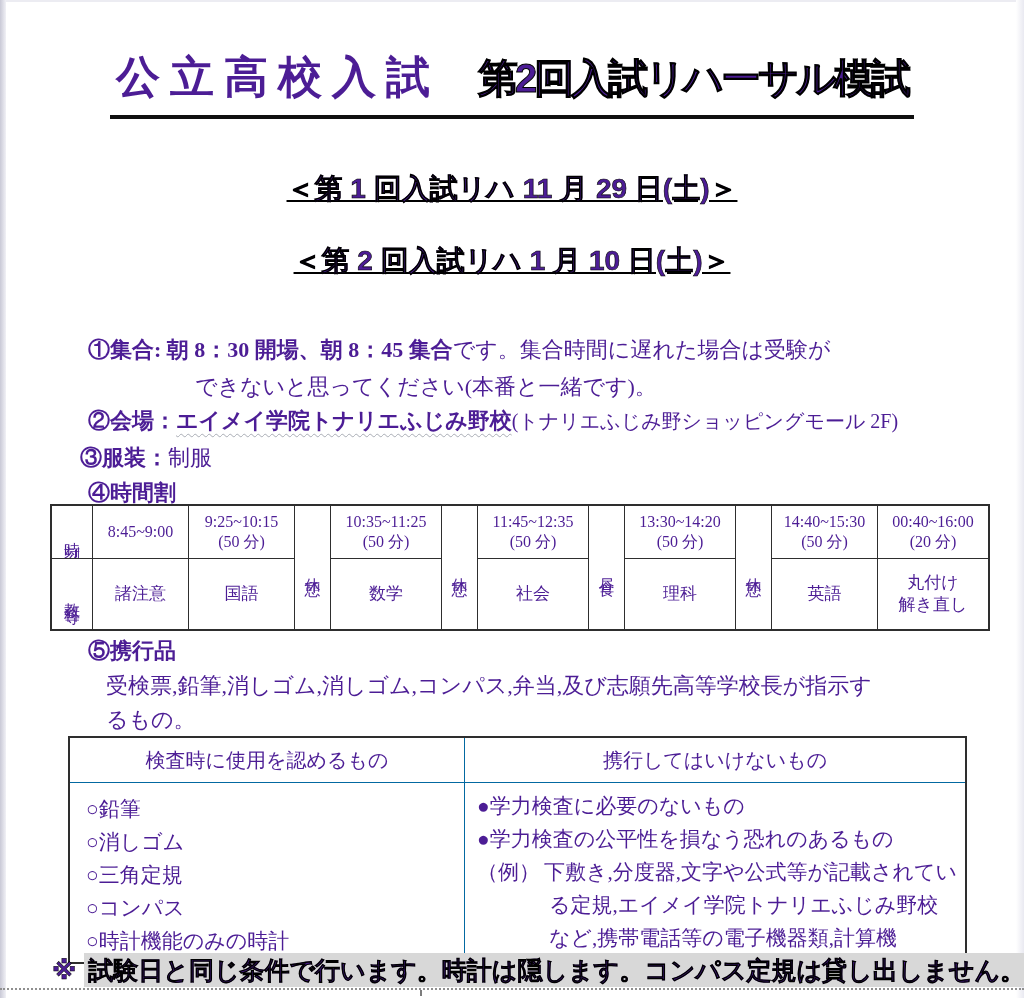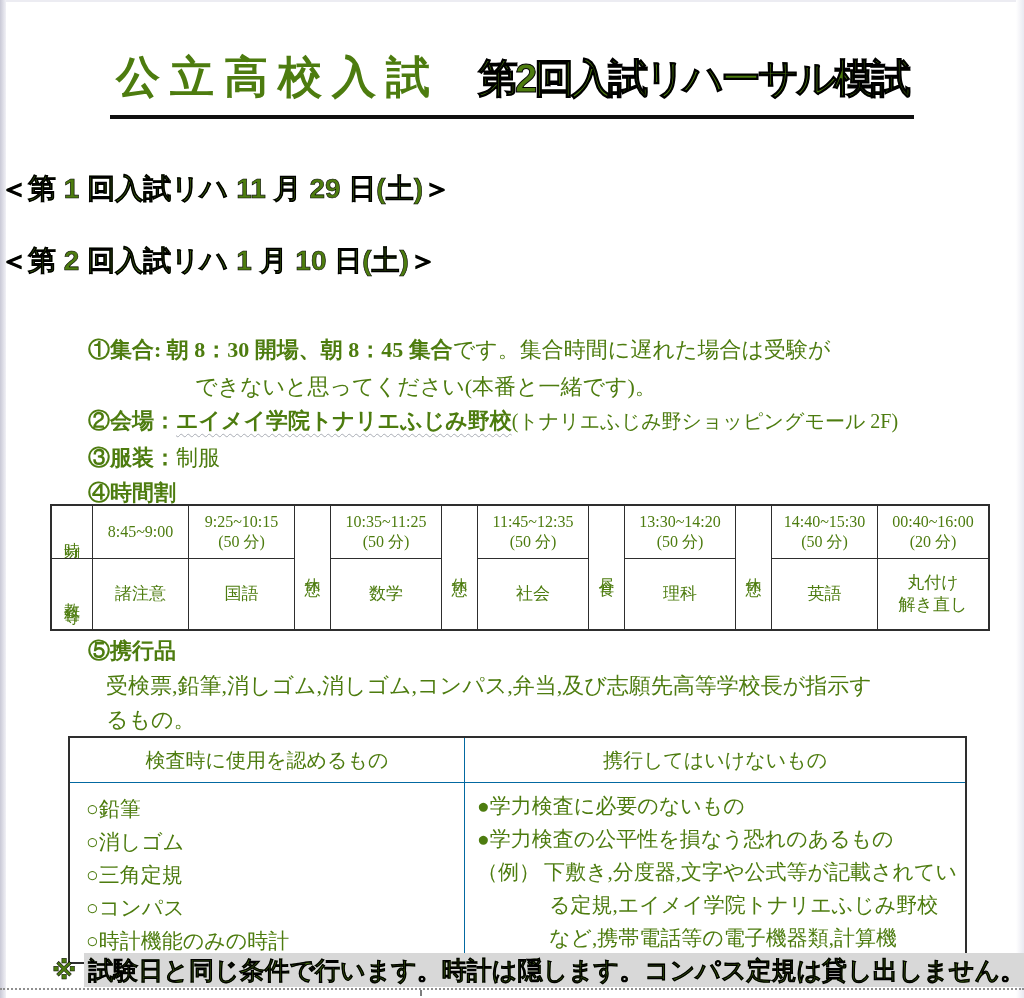--- a/index.html
+++ b/index.html
@@ -2,21 +2,21 @@
 <html><head>
 <meta charset="utf-8">
 <style>
   html,body{margin:0;padding:0;}
   .page{
     position:relative;
     width:1024px;height:998px;
     background:#ffffff;
     overflow:hidden;
     font-family:"Liberation Serif","DejaVu Serif",serif;
-    color:#4d7c0f;
+    color:#4c1d95;
   }
   
   .edge-left{position:absolute;left:0;top:0;bottom:0;width:6px;
     background:linear-gradient(to right,#c9c9d6,#f1f1f6);}
   .edge-right{position:absolute;right:0;top:0;bottom:0;width:8px;
     background:linear-gradient(to left,#e9e9f1,#ffffff);}
   .edge-top{position:absolute;left:0;top:0;right:0;height:2px;background:#ececf2;}
 
   .nowrap{white-space:nowrap;}
 
@@ -28,37 +28,37 @@
     font-weight:900;font-size:44px;letter-spacing:10px;white-space:nowrap;
   }
   .title-right{
     font-family:"Liberation Sans","DejaVu Sans",sans-serif;
     font-weight:900;font-size:40px;letter-spacing:-3px;margin-left:38px;white-space:nowrap;
     -webkit-text-stroke:1px #000;
   }
 
   
   .date-line{
-    position:absolute;left:0;right:0;text-align:left;
+    position:absolute;left:0;right:0;text-align:center;
     font-family:"Liberation Sans","DejaVu Sans",sans-serif;
-    font-weight:900;font-size:28px;white-space:nowrap;
+    font-weight:900;font-size:28px;white-space:nowrap;text-decoration:underline;
     -webkit-text-stroke:0.6px #000;
   }
   .date-1{top:170px;}
   .date-2{top:242px;}
 
   
   .info{font-size:22px;}
   .sec-assembly{position:absolute;top:331px;left:88px;right:20px;line-height:37px;}
   .assembly-wrap-line{display:block;padding-left:107px;}
   .bold{font-weight:bold;}
   .sec-venue{position:absolute;top:406px;left:88px;}
   .venue-name{font-weight:bold;text-decoration:underline wavy #a9adb5 1px;text-underline-offset:5px;}
   .venue-note{font-size:20px;}
-  .sec-dress{position:absolute;top:443px;left:88px;}
+  .sec-dress{position:absolute;top:443px;left:80px;}
   .sec-timetable-h{position:absolute;top:478px;left:88px;font-weight:bold;}
   .sec-belongings-h{position:absolute;top:636px;left:88px;font-weight:bold;}
   .sec-belongings-p{position:absolute;top:669px;left:106px;line-height:34px;font-size:22px;}
 
   
   .t1{position:absolute;top:504px;left:50px;border-collapse:collapse;table-layout:fixed;}
   .t1 td{border:1px solid #2e2e2e;text-align:center;vertical-align:middle;padding:0;overflow:hidden;}
   .t1{border:2px solid #2e2e2e;}
   .t1 .r1 td{height:52px;}
   .t1 .r2 td{height:70px;}

